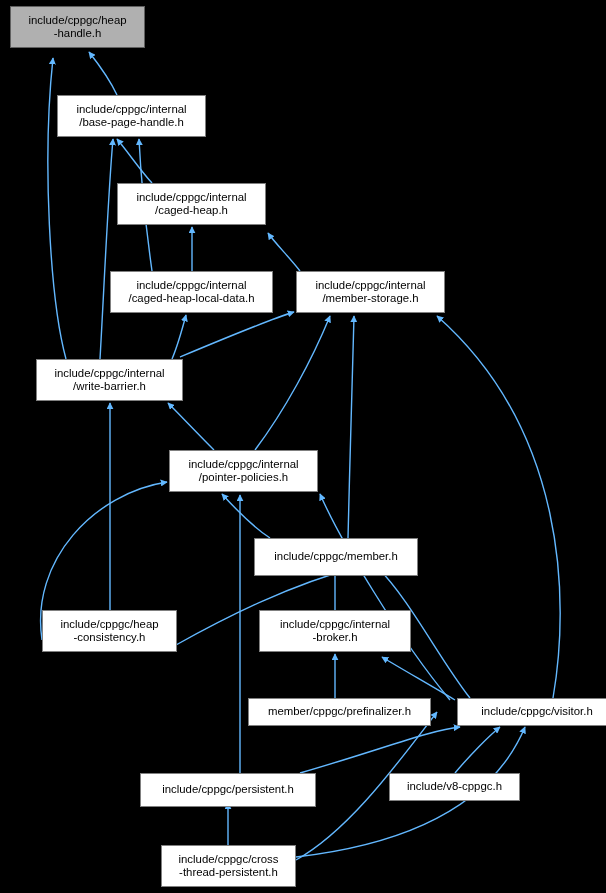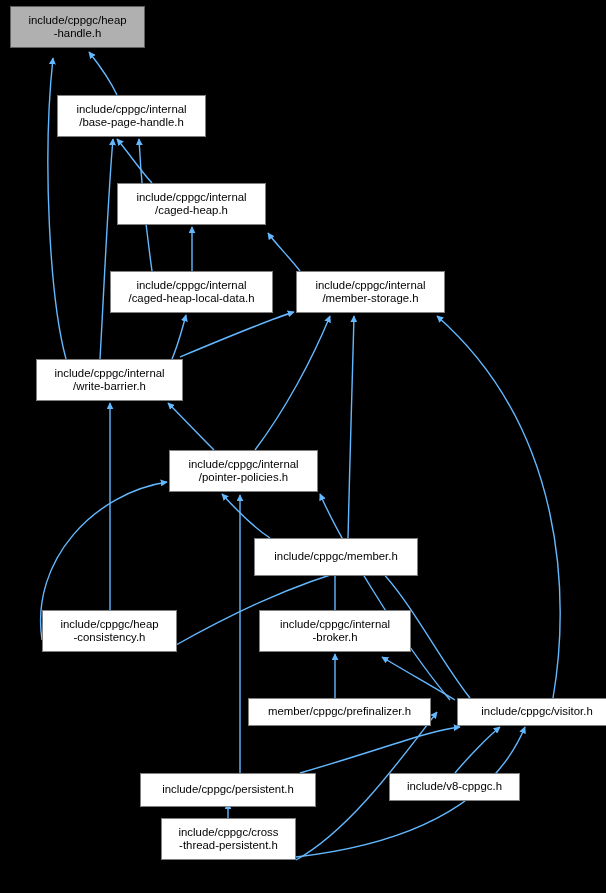--- a/index.html
+++ b/index.html
@@ -105,16 +105,16 @@
 /pointer-policies.h</span></div>
       <div class="node" style="left: 254px; top: 538px; width: 164px; height: 38px;"><span class="node-label">include/cppgc/member.h</span></div>
       <div class="node" style="left: 42px; top: 610px; width: 135px; height: 42px;"><span class="node-label">include/cppgc/heap
 -consistency.h</span></div>
       <div class="node" style="left: 259px; top: 610px; width: 152px; height: 42px;"><span class="node-label">include/cppgc/internal
 -broker.h</span></div>
       <div class="node" style="left: 248px; top: 698px; width: 183px; height: 28px;"><span class="node-label">member/cppgc/prefinalizer.h</span></div>
       <div class="node" style="left: 457px; top: 698px; width: 160px; height: 28px;"><span class="node-label">include/cppgc/visitor.h</span></div>
       <div class="node" style="left: 140px; top: 773px; width: 176px; height: 34px;"><span class="node-label">include/cppgc/persistent.h</span></div>
       <div class="node" style="left: 376px; top: 773px; width: 131px; height: 28px; margin-left: 13px;"><span class="node-label">include/v8-cppgc.h</span></div>
-      <div class="node" style="left: 161px; top: 818px; width: 135px; height: 42px;"><span class="node-label">include/cppgc/cross
+      <div class="node" style="left: 161px; top: 845px; width: 135px; height: 42px;"><span class="node-label">include/cppgc/cross
 -thread-persistent.h</span></div>
     </div>
 </div>
 
 </body></html>

